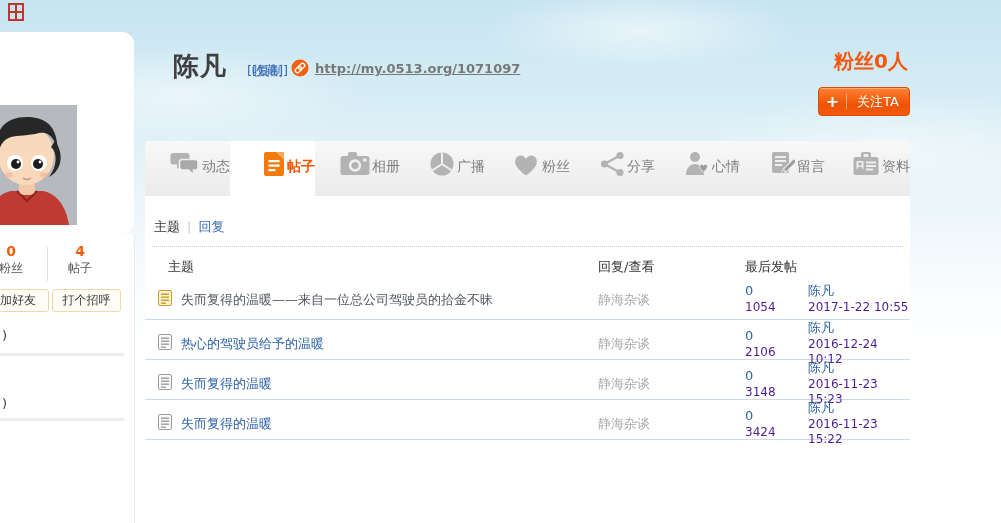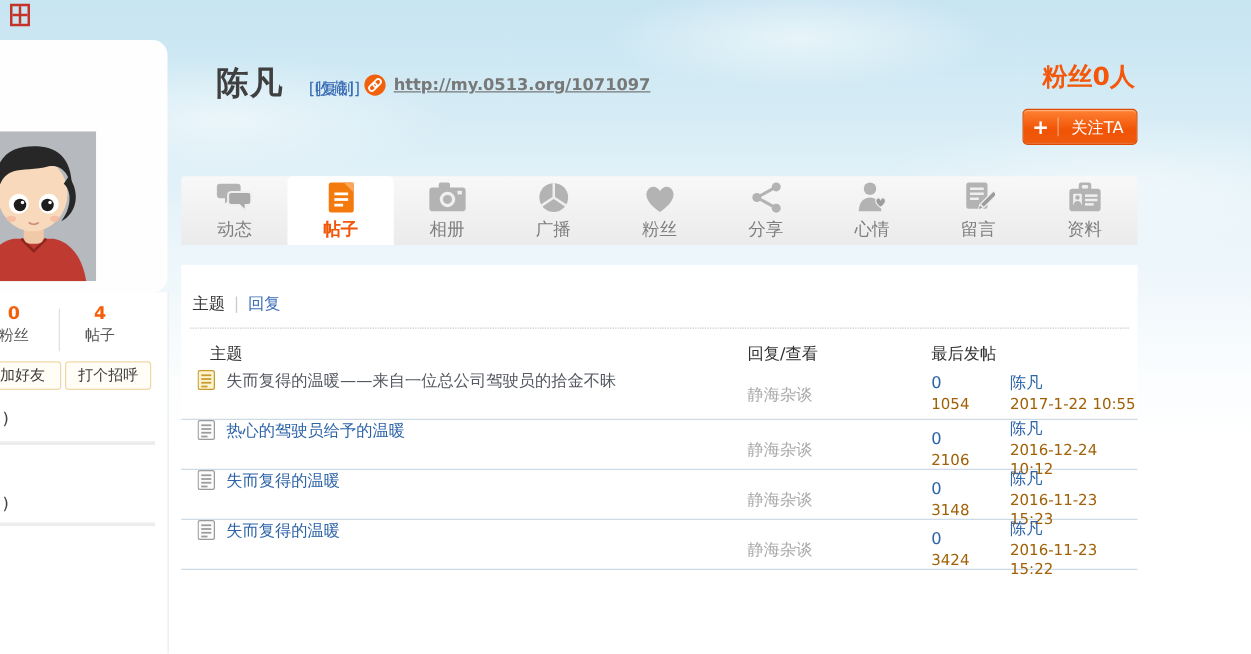--- a/index.html
+++ b/index.html
@@ -47,44 +47,44 @@
   .fans-count{right:93px;top:48px;font-size:20px;font-weight:bold;color:#f4570a;}
   .follow-btn{left:818px;top:87px;width:90px;height:27px;border:1px solid #dd4a00;border-radius:4px;
     background:linear-gradient(180deg,#ff8133,#f05304 60%,#ef5a10);
     display:flex;align-items:center;color:#fff;cursor:pointer;box-shadow:inset 0 1px 0 rgba(255,255,255,.35);}
   .follow-btn .plus{width:27px;text-align:center;font-size:16px;font-weight:bold;}
   .follow-btn .vdiv{width:1px;height:15px;background:rgba(255,255,255,.45);}
   .follow-btn .flabel{flex:1;text-align:center;font-size:13px;}
   
   .tabbar{left:145px;top:141px;width:765px;height:55px;display:flex;
     background:linear-gradient(180deg,#f8f8f8,#ebebeb);border-radius:3px 3px 0 0;}
-  .tab{flex:1;display:flex;flex-direction:column;align-items:center;justify-content:flex-end;
+  .tab{flex:1;display:flex;flex-direction:row;align-items:center;justify-content:flex-end;
     padding-bottom:5px;gap:2px;cursor:pointer;}
   .tab .tlabel{font-size:14px;color:#7f7f7f;line-height:1;}
   .tab.active{background:#fff;border-radius:4px 4px 0 0;}
   .tab.active .tlabel{color:#f25607;font-weight:bold;}
   
-  .panel{left:145px;top:212px;width:765px;height:271px;background:#fff;}
+  .panel{left:145px;top:196px;width:765px;height:271px;background:#fff;}
   .subnav{position:absolute;top:22px;left:9px;font-size:13px;}
   .subnav .cur{color:#333;}
   .subnav .sep{color:#ccc;padding:0 7px;}
   .subnav .lnk{color:#3a6cb5;text-decoration:none;cursor:pointer;}
   .dotted{position:absolute;top:50px;left:7px;right:7px;border-top:1px dotted #c9c9c9;}
   .ptable{position:absolute;top:57px;left:0;right:0;}
   .thead,.prow{display:grid;grid-template-columns:445px 147px 63px 1fr;padding-left:8px;}
   .thead{height:27px;align-items:center;color:#333;font-size:13px;}
   .thead .h-subject{padding-left:15px;}
   .prow{height:39px;border-bottom:1px solid #ccdbe6;}
-  .c1{display:flex;align-items:flex-start;padding-left:5px;gap:9px;min-width:0;}
+  .c1{display:flex;align-items:center;padding-left:5px;gap:9px;min-width:0;}
   .title-link{font-size:13px;color:#2d64a8;text-decoration:none;cursor:pointer;white-space:nowrap;overflow:hidden;}
   .prow.visited .title-link{color:#545861;}
   .c2{align-self:center;font-size:13px;color:#a9a9a9;cursor:pointer;}
   .c3,.c4{display:flex;flex-direction:column;justify-content:center;line-height:1.3;}
   .replies{color:#2d64a8;font-size:13px;}
-  .views,.pdate{color:#a16207;font-size:12px;}
+  .views,.pdate{color:#4c1d95;font-size:12px;}
   .author{color:#2d64a8;font-size:13px;text-decoration:none;cursor:pointer;}
 </style>
 </head>
 <body>
 
 <div class="abs red-grid"></div>
 
 <div class="abs avatar-card">
   <div class="abs avatar-wrap">
     <svg width="100" height="120" viewBox="0 0 100 120">

